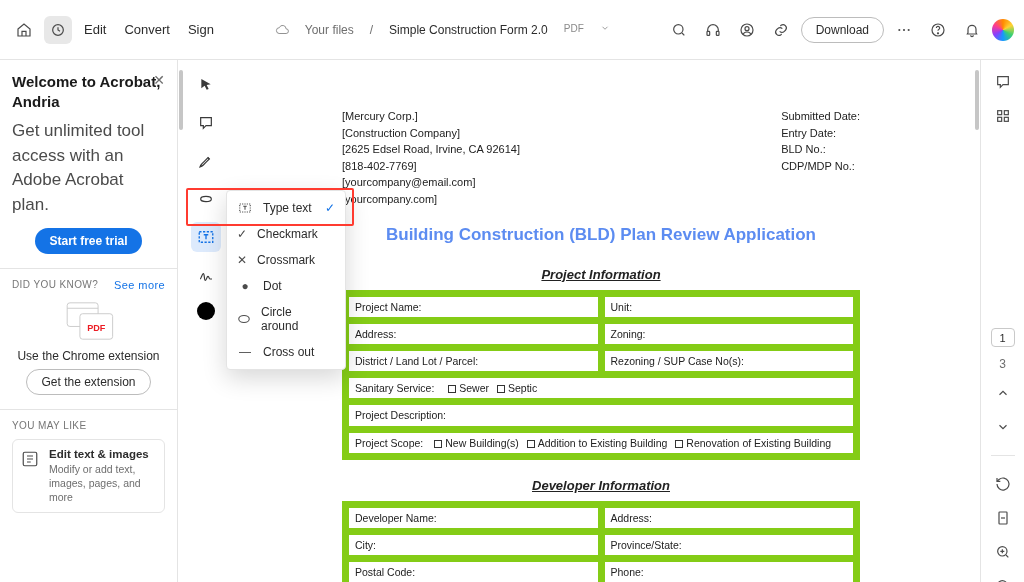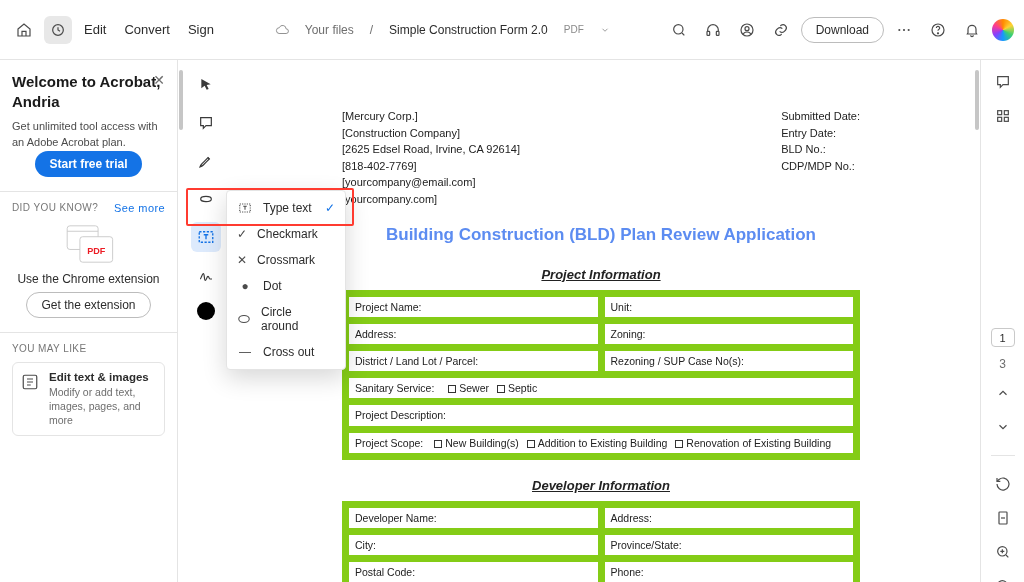--- a/index.html
+++ b/index.html
@@ -16,32 +16,32 @@
   *{box-sizing:border-box}
   html,body{margin:0;padding:0;height:100%;width:100%;font-family:"Adobe Clean","Segoe UI",Arial,sans-serif;color:var(--text);background:var(--bg);}
   body{width:1024px;height:582px;overflow:hidden;position:relative}
 
   
   .topbar{height:60px;border-bottom:1px solid var(--border);display:flex;align-items:center;padding:0 10px;gap:6px;}
   .icon-btn{width:28px;height:28px;display:flex;align-items:center;justify-content:center;border-radius:6px;color:#4b4b4b;cursor:pointer}
   .icon-btn.active{background:#e8e8e8}
   .menu-label{font-size:13px;color:#2c2c2c;padding:4px 6px;border-radius:4px;cursor:pointer}
   .topbar .spacer{flex:1}
-  .crumbs{display:flex;align-items:center;gap:16px;font-size:12px;color:#6e6e6e}
+  .crumbs{display:flex;align-items:flex-start;gap:16px;font-size:12px;color:#6e6e6e}
   .crumbs .file{color:#2c2c2c}
   .badge{font-size:10px;color:#8a8a8a}
   .dl-btn{border:1px solid #bcbcbc;background:#fff;border-radius:14px;height:26px;padding:0 14px;font-size:12px;color:#2c2c2c;cursor:pointer}
   .avatar{width:22px;height:22px;border-radius:50%;background:conic-gradient(#ff8a00,#ffd233,#3bd16f,#1299ff,#8a3ffc,#ff3b8e,#ff8a00);position:relative}
 
   
   .main{display:flex;height:calc(582px - 44px);}
   .leftpanel{width:178px;border-right:1px solid var(--border);padding:12px 12px 0 12px;overflow:hidden;position:relative;font-size:12px;color:var(--text2)}
   .leftpanel h2{font-size:15px;font-weight:700;margin:0 0 8px 0;color:#1a1a1a;line-height:1.3}
   .leftpanel .close{position:absolute;top:12px;right:12px;cursor:pointer;color:#6e6e6e;font-size:14px}
-  .leftpanel p{font-size:11px;line-height:1.45;color:#4b4b4b;margin:6px 0 0}
+  .leftpanel p{font-size:17px;line-height:1.45;color:#4b4b4b;margin:6px 0 10px}
   .primary-btn{background:var(--accent);color:#fff;border:none;border-radius:14px;height:26px;padding:0 14px;font-size:12px;font-weight:600;cursor:pointer;display:block;margin:0 auto 14px auto}
   .hr{height:1px;background:var(--border);margin:0 -12px 10px}
   .sect-head{display:flex;justify-content:space-between;font-size:10px;letter-spacing:.4px;color:#767676;margin-bottom:10px}
   .sect-head a{color:var(--accent);text-decoration:none;font-size:11px}
   .chrome-ill{display:flex;justify-content:center;margin:4px 0 8px}
   .ext-card{text-align:center}
   .ext-card h3{font-size:12px;font-weight:400;margin:4px 0 6px;color:#2c2c2c}
   .ext-card p{font-size:10.5px;color:#6e6e6e;line-height:1.4;margin:0 0 10px}
   .outline-btn{border:1px solid #bcbcbc;background:#fff;border-radius:14px;height:26px;padding:0 14px;font-size:12px;color:#2c2c2c;cursor:pointer;display:block;margin:0 auto 14px auto}
   .youmay{font-size:10px;letter-spacing:.4px;color:#767676;margin:2px 0 8px}

